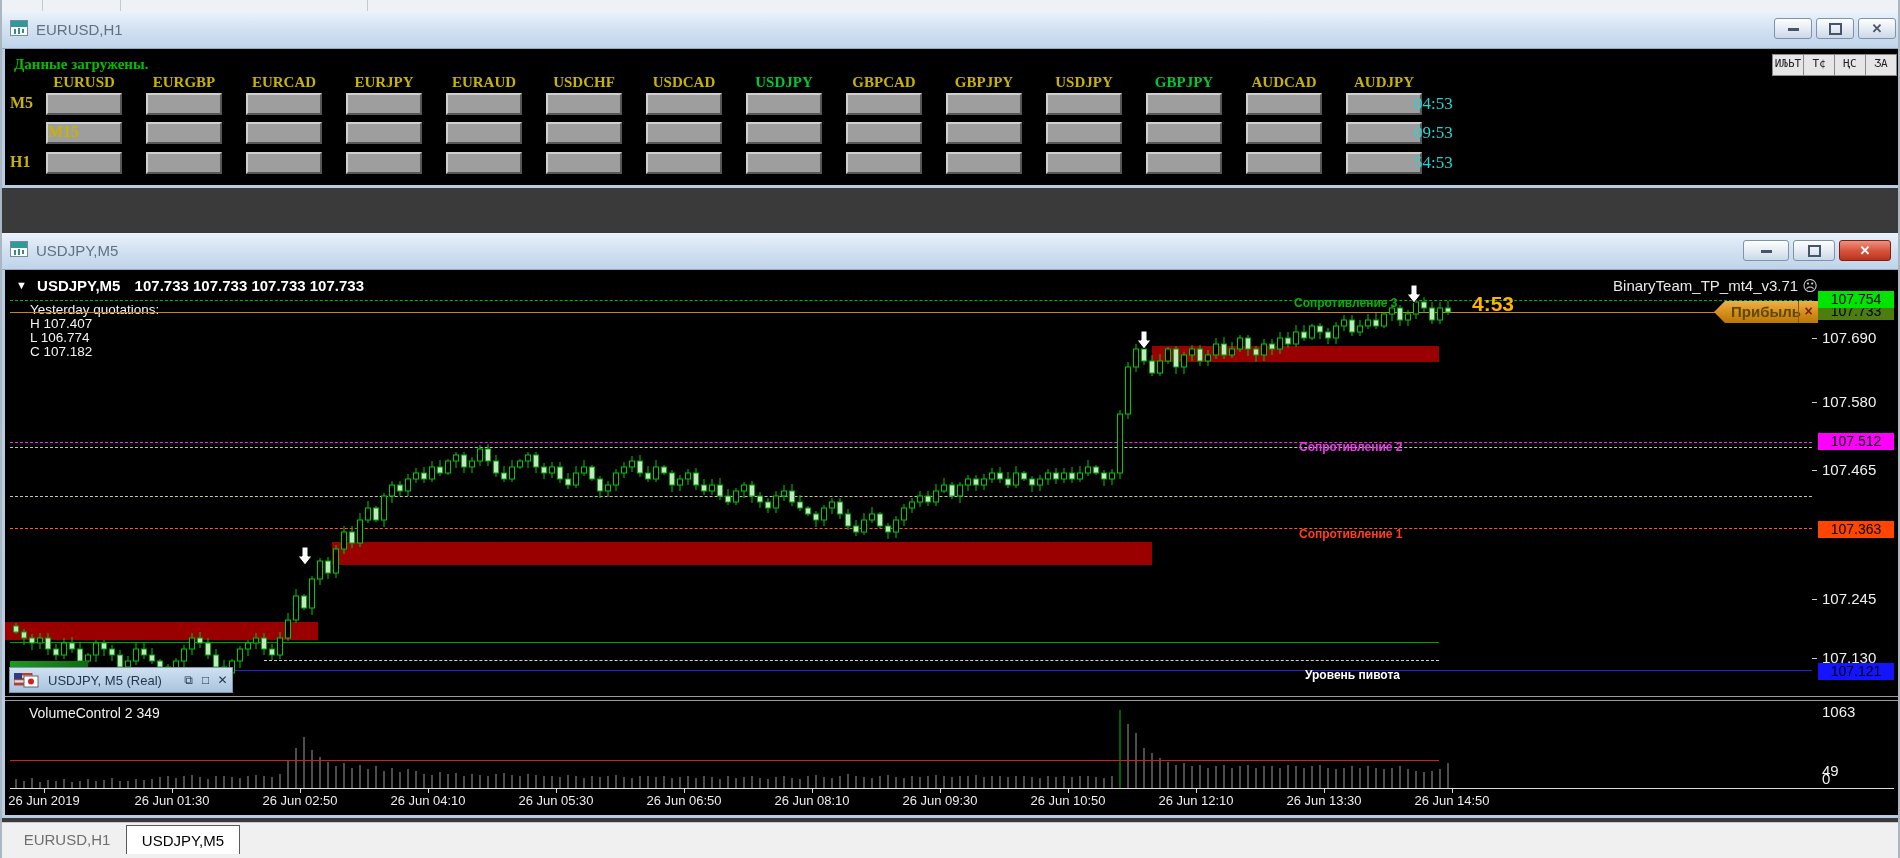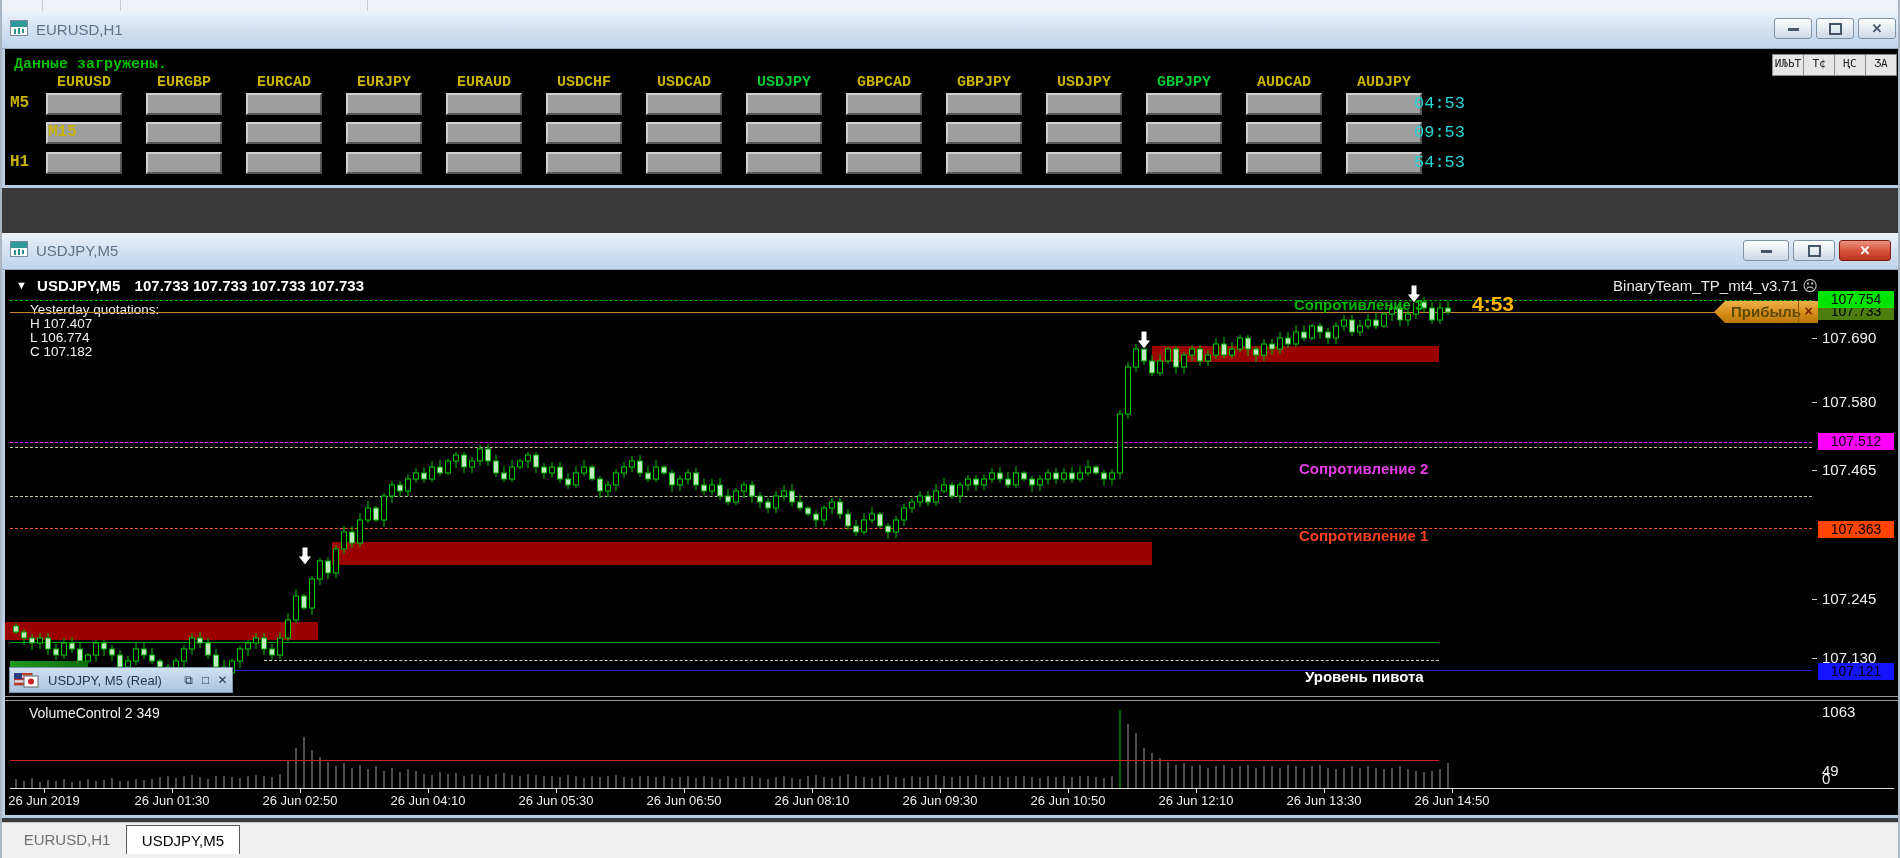--- a/index.html
+++ b/index.html
@@ -14,34 +14,34 @@
   .wicon{left:8px;top:7px;width:20px;height:20px;}
   .wtitle{top:9px;font-size:15px;color:#5f7183;}
   .capbtn{top:6px;height:21px;border:1px solid #7e93a8;border-radius:3px;
           background:linear-gradient(180deg,#fdfefe 0%,#e8eef5 45%,#ccd9e8 100%);
           color:#45566b;text-align:center;font-size:13px;line-height:19px;font-weight:bold;box-sizing:border-box;}
   .capbtn.red{background:linear-gradient(180deg,#eb9383 0%,#d9543c 50%,#b93320 100%);border-color:#7e1d10;color:#fff;}
   .glyph-min{display:inline-block;width:11px;height:3px;background:#45566b;margin-bottom:2px;}
   .glyph-max{display:inline-block;width:9px;height:8px;border:2px solid #45566b;margin-top:4px;}
   .winbody{left:0;width:1900px;background:#000;border:3px solid #b9cde2;border-top:none;box-sizing:border-box;}
   
-  .mono{font-family:Liberation Mono, monospace;}
+  .mono{font-family:Liberation Serif, serif;}
   .status-green{color:#00be00;font-size:15px;font-weight:bold;}
   .sym{font-size:15px;font-weight:bold;text-align:center;width:80px;}
   .rowlbl{color:#c8b400;font-size:16px;font-weight:bold;}
   .qbox{width:76px;height:22px;background:#9e9e9e;border-top:2px solid #cfcfcf;border-left:2px solid #cfcfcf;
         border-right:2px solid #565656;border-bottom:2px solid #565656;box-sizing:border-box;}
   .timecell{color:#22d6d6;font-size:17px;}
   .chip{top:54px;height:20px;background:#e6e6e6;border:1px solid #8a8a8a;color:#222;
         font-size:11px;line-height:18px;text-align:center;overflow:hidden;font-family:"DejaVu Sans Mono",monospace;}
   
   .chead{color:#fff;font-size:15px;font-weight:bold;}
   .ind-name{color:#e8e8e8;font-size:15px;}
   .yq{color:#f2f2f2;font-size:13.5px;line-height:14px;}
-  .lvl{font-size:15px;font-weight:bold;}
+  .lvl{font-size:12px;font-weight:bold;}
   .timer{color:#ffb400;font-size:21px;font-weight:bold;}
   .plabel{color:#f0f0f0;font-size:15px;}
   .pbadge{left:1816px;width:76px;height:17px;font-size:14px;line-height:17px;text-align:center;}
   .ptick{width:5px;height:1px;background:#cfcfcf;left:1810px;}
   .tlabel{top:793px;width:116px;text-align:center;color:#ececec;font-size:13px;}
   .ttick{top:789px;width:1px;height:4px;background:#dcdcdc;}
   .hline{height:0;border-top-style:solid;border-top-width:1px;}
   .hline.dashed{border-top-style:dashed;}
   .zone{background:#9b0000;}
   
@@ -575,21 +575,21 @@
         </svg></div>
       <div class="abs" style="left: 1134px; top: 330px;"><svg class="arrowsvg" viewBox="0 0 16 20">
           <polygon points="5,1 11,1 11,10 15,10 8,19 1,10 5,10" fill="#ffffff" stroke="#000000"></polygon>
         </svg></div>
       <div class="abs" style="left: 295px; top: 546px;"><svg class="arrowsvg" viewBox="0 0 16 20">
           <polygon points="5,1 11,1 11,10 15,10 8,19 1,10 5,10" fill="#ffffff" stroke="#000000"></polygon>
         </svg></div>
     </div>
 
   <div class="abs lvl" style="left:1292px;top:296px;color:#00b400">Сопротивление 3</div>
-  <div class="abs lvl" style="left:1297px;top:460px;color:#e83ce8">Сопротивление 2</div>
+  <div class="abs lvl" style="left:1297px;top:440px;color:#e83ce8">Сопротивление 2</div>
   <div class="abs lvl" style="left:1297px;top:527px;color:#ff4020">Сопротивление 1</div>
   <div class="abs lvl" style="left:1303px;top:668px;color:#ffffff">Уровень пивота</div>
 
   <div class="abs timer" style="left:1470px;top:292px">4:53</div>
 
   <div class="abs profit">
     <span style="position:absolute;left:17px">Прибыль</span>
     <span class="x">×</span>
   </div>
 

